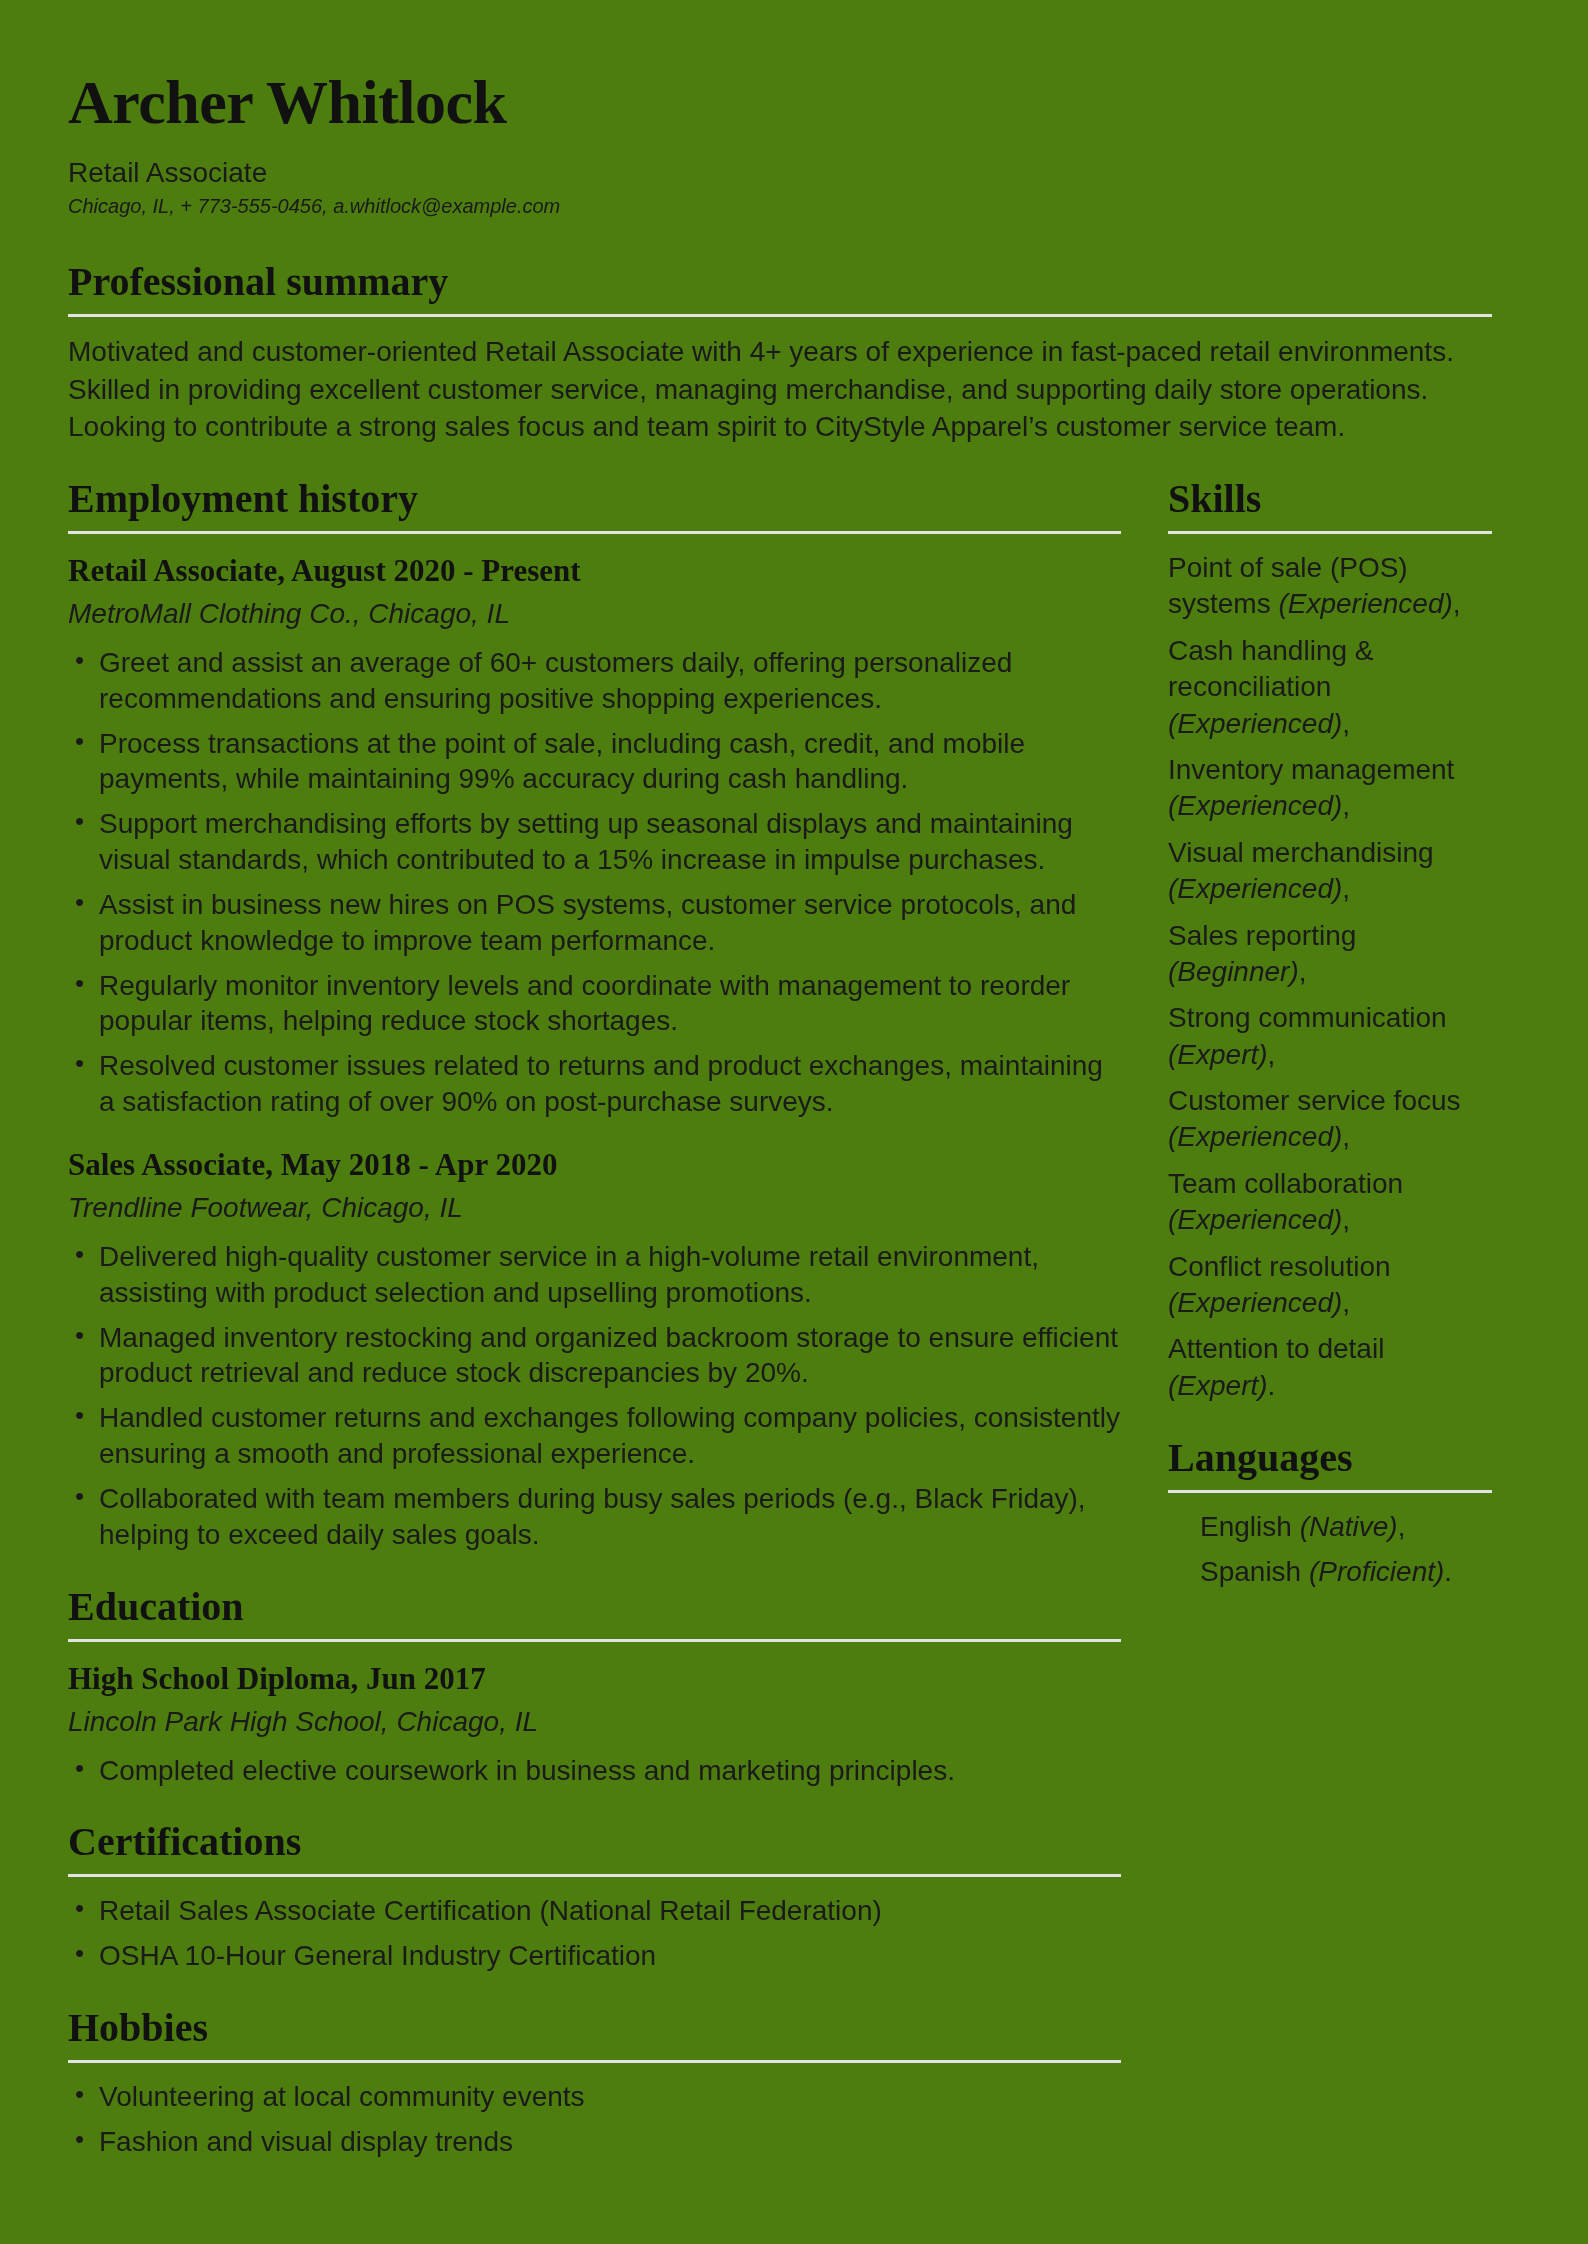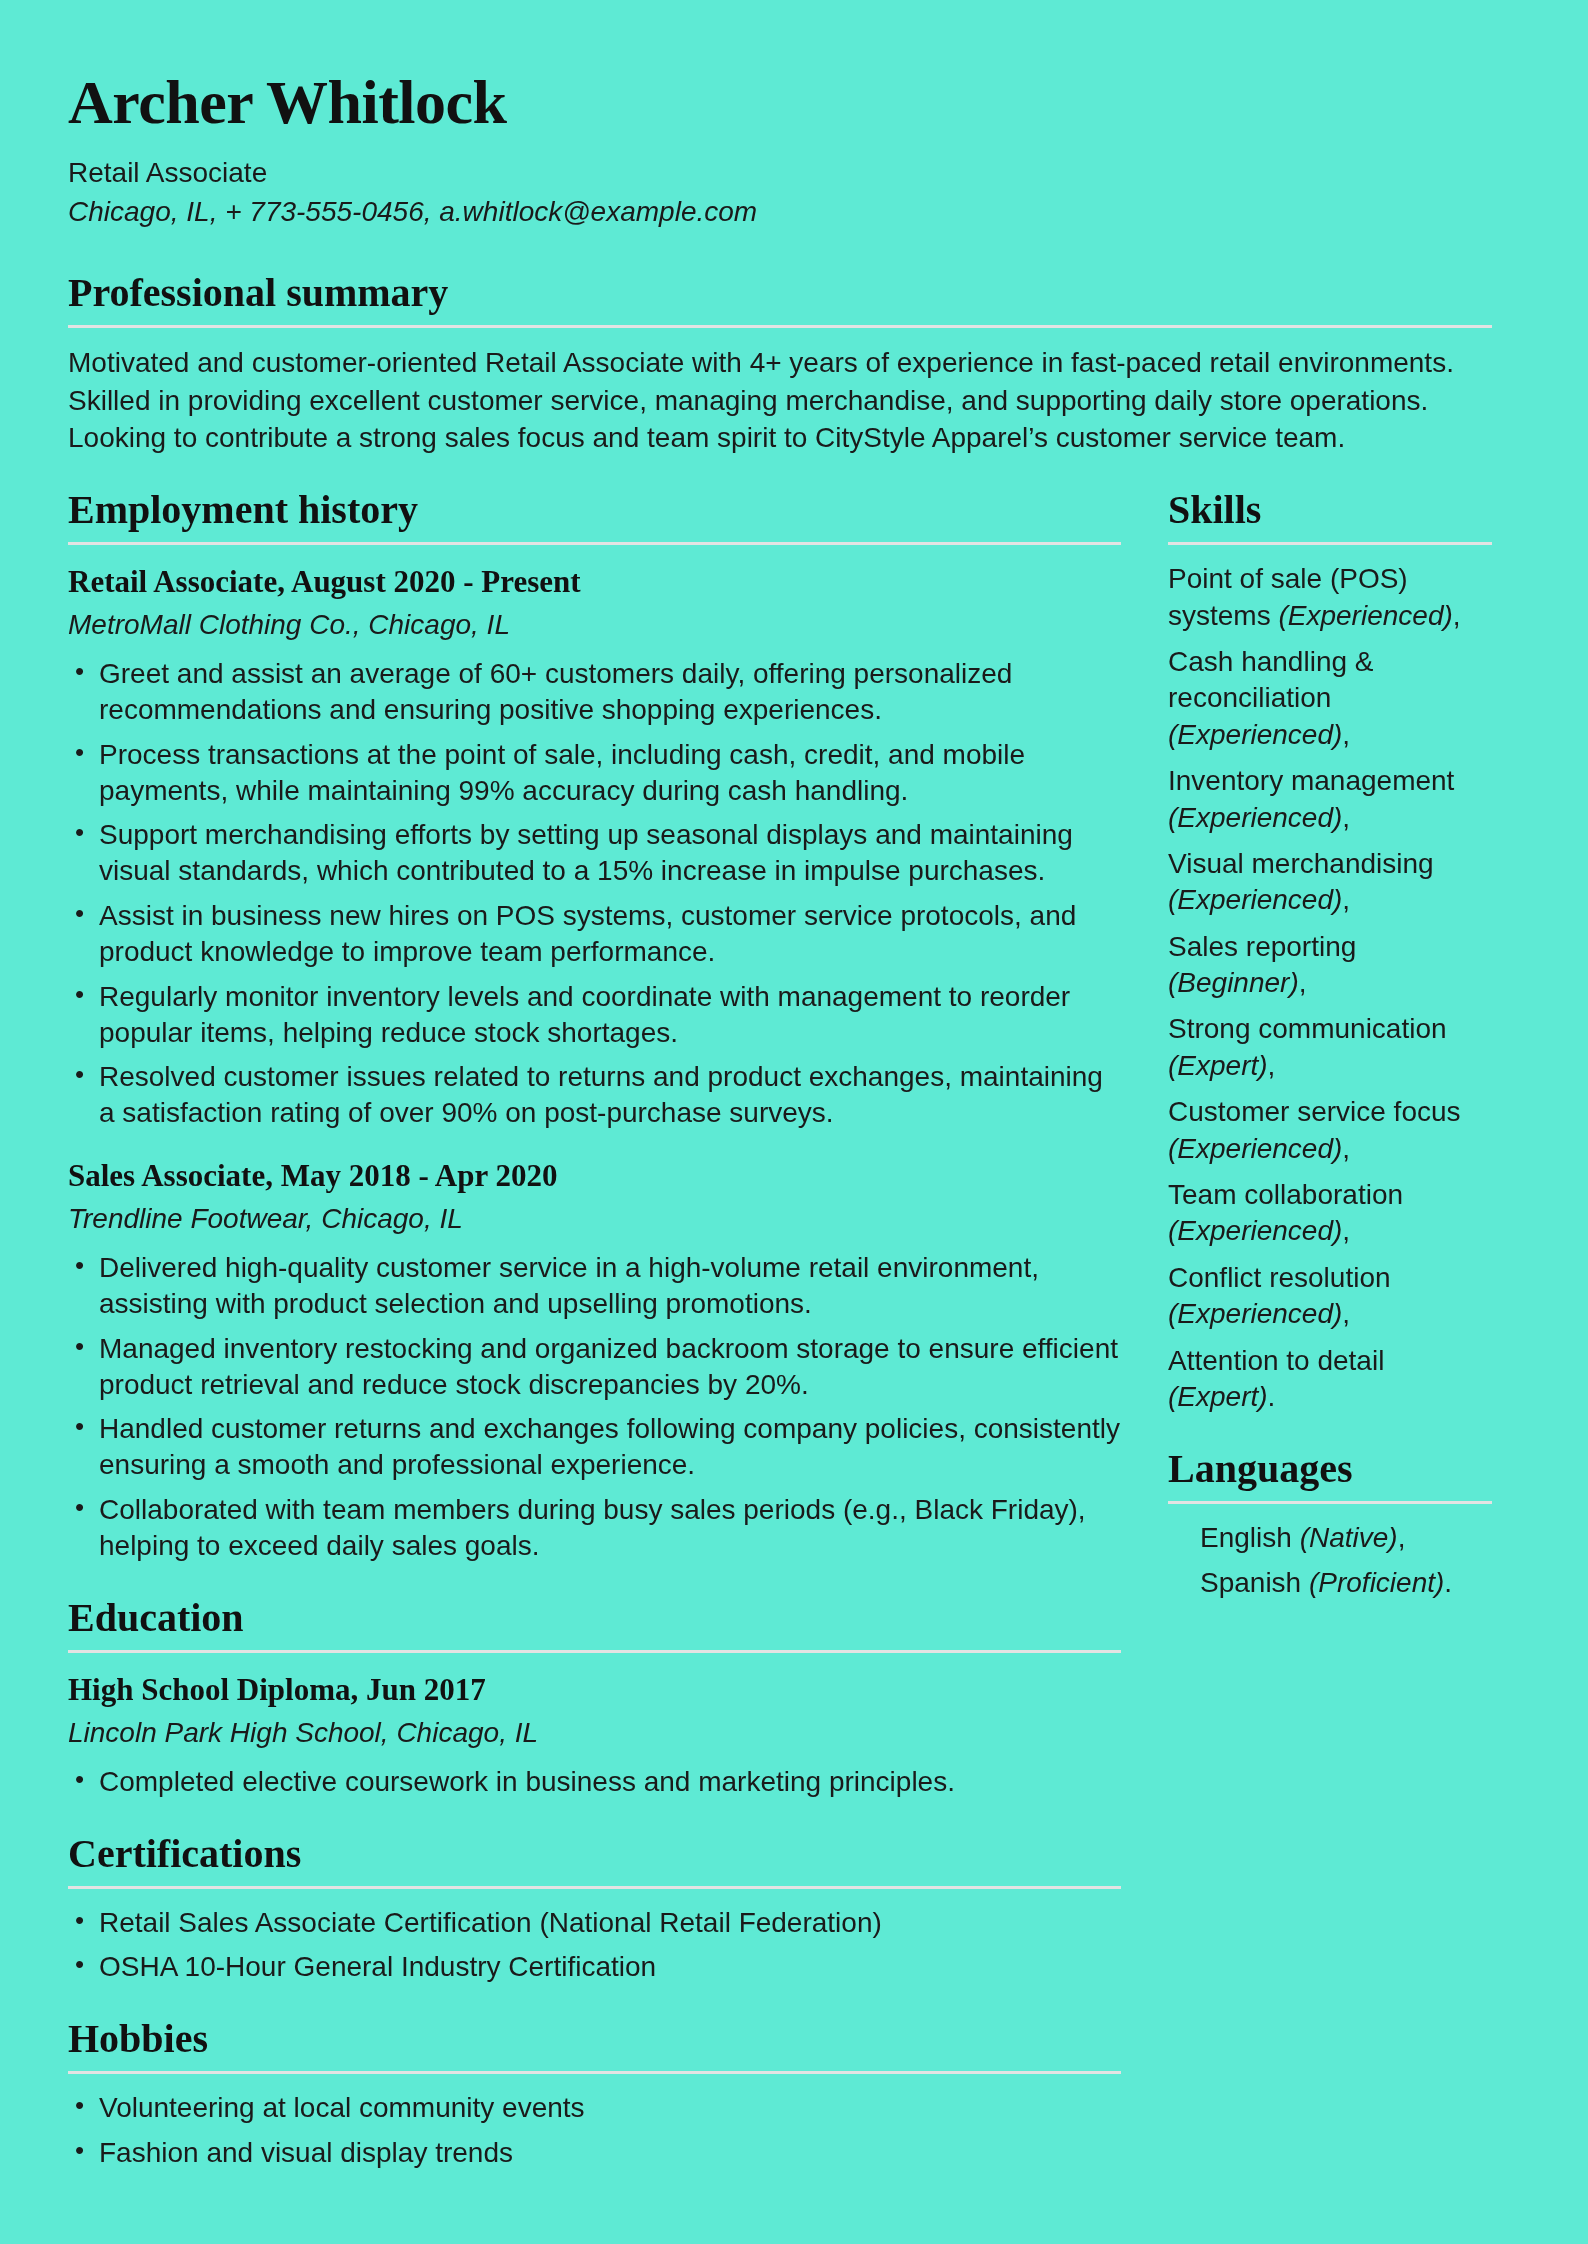--- a/index.html
+++ b/index.html
@@ -1,33 +1,33 @@
 <!DOCTYPE html>
 <html><head>
 <meta charset="utf-8">
 <style>
   html,body { margin:0; padding:0; background:#ffffff; }
   .page {
     position:relative;
     width:1588px; height:2244px;
-    background:#5eead4;
+    background:#4d7c0f;
     box-sizing:border-box;
     padding:70px 96px 0 68px;
     font-family:"Liberation Sans", sans-serif;
     color:#1a1a1a;
     overflow:hidden;
   }
   h1 {
     font-family:"Liberation Serif", serif;
     font-size:62px; line-height:1.05;
     font-weight:bold; color:#111;
     margin:0 0 18px 0; letter-spacing:-0.5px;
   }
   .job-title { font-size:28px; line-height:1.4; color:#1a1a1a; }
-  .contact   { font-size:28px; line-height:1.4; font-style:italic; color:#1a1a1a; }
+  .contact   { font-size:20px; line-height:1.4; font-style:italic; color:#1a1a1a; }
 
   h2 {
     font-family:"Liberation Serif", serif;
     font-size:40px; line-height:1.1; font-weight:bold; color:#111;
     margin:38px 0 16px 0;
     padding-bottom:10px;
     border-bottom:3px solid #e3e3e3;
   }
   .summary-section h2 { margin-top:40px; }
   .columns { display:flex; margin-top:0; }

